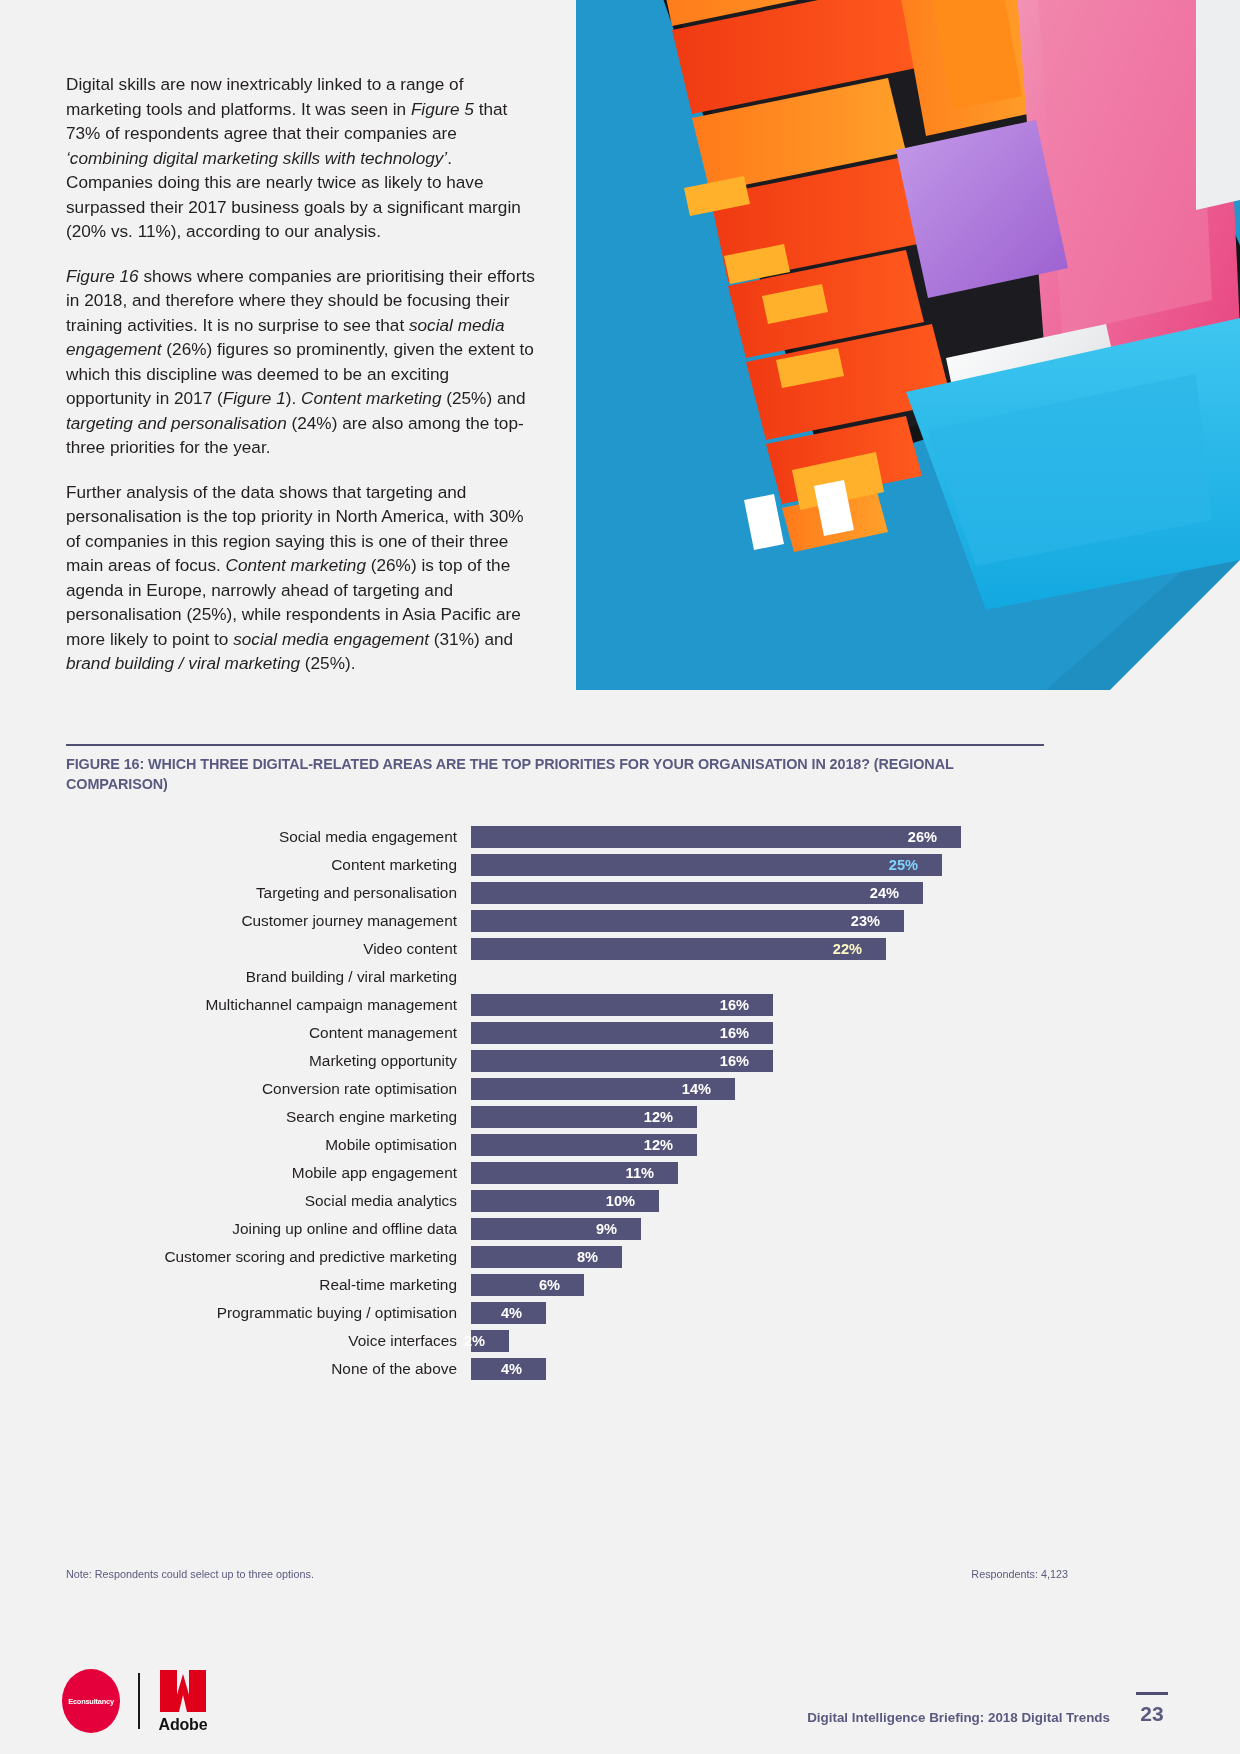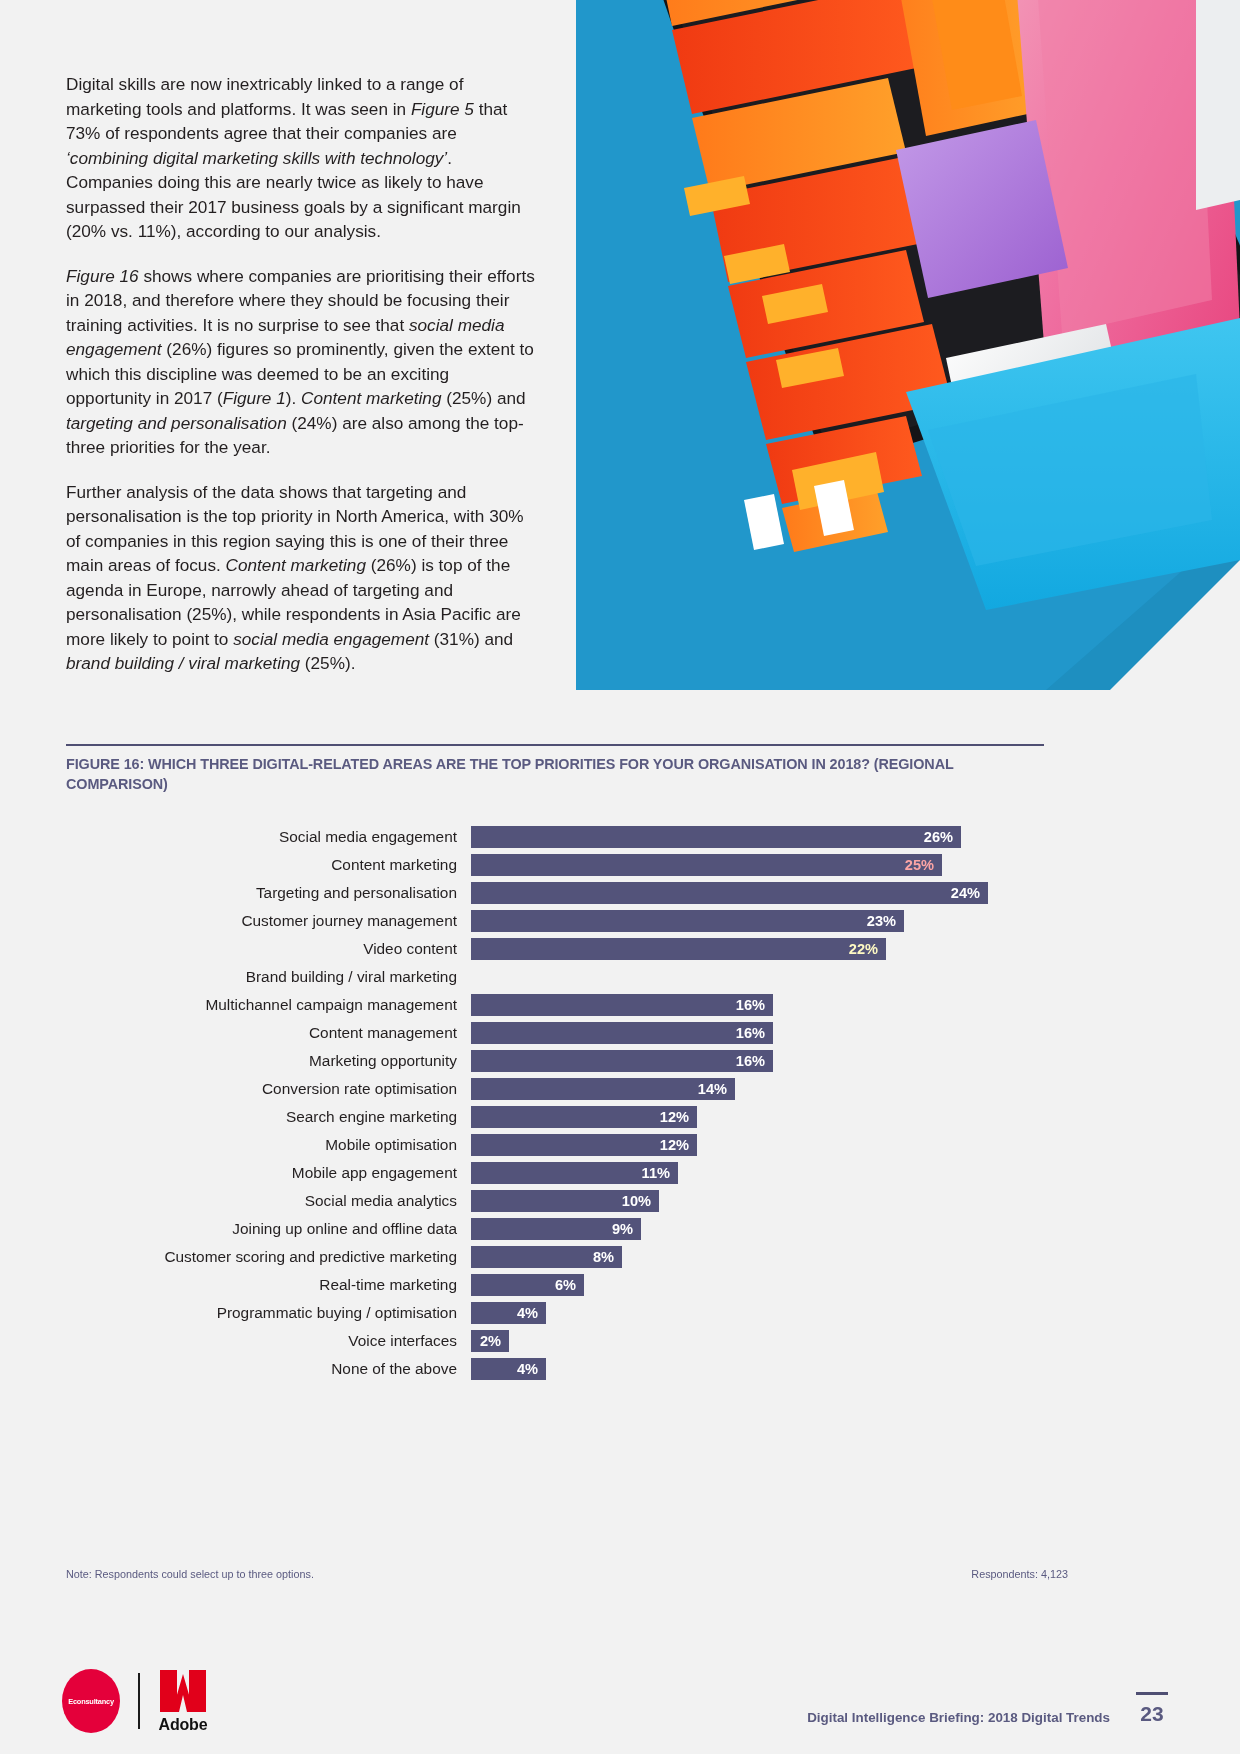--- a/index.html
+++ b/index.html
@@ -87,21 +87,21 @@
     position: relative;
     height: 22px;
   }
   .bar-fill {
     height: 22px;
     background: #53537a;
     display: flex;
     align-items: center;
     justify-content: flex-end;
     box-sizing: border-box;
-    padding-right: 8px;
+    padding-right: 24px;
   }
   .bar-value {
     color: #ffffff;
     font-size: 14.6px;
     font-weight: bold;
     white-space: nowrap;
   }
 
   
   .note {
@@ -290,28 +290,28 @@
       <div class="bar-track">
         <div class="bar-fill" style="width: 490px; background: rgb(83, 83, 122);">
           <span class="bar-value" style="color: rgb(255, 255, 255);">26%</span>
         </div>
       </div>
     </div>
     <div class="bar-row">
       <div class="bar-label">Content marketing</div>
       <div class="bar-track">
         <div class="bar-fill" style="width: 471px; background: rgb(83, 83, 122);">
-          <span class="bar-value" style="color: #fca5a5;">25%</span>
+          <span class="bar-value" style="color: #7dd3fc;">25%</span>
         </div>
       </div>
     </div>
     <div class="bar-row">
       <div class="bar-label">Targeting and personalisation</div>
       <div class="bar-track">
-        <div class="bar-fill" style="width: 517px; background: rgb(83, 83, 122);">
+        <div class="bar-fill" style="width: 452px; background: rgb(83, 83, 122);">
           <span class="bar-value" style="color: rgb(255, 255, 255);">24%</span>
         </div>
       </div>
     </div>
     <div class="bar-row">
       <div class="bar-label">Customer journey management</div>
       <div class="bar-track">
         <div class="bar-fill" style="width: 433px; background: rgb(83, 83, 122);">
           <span class="bar-value" style="color: rgb(255, 255, 255);">23%</span>
         </div>

